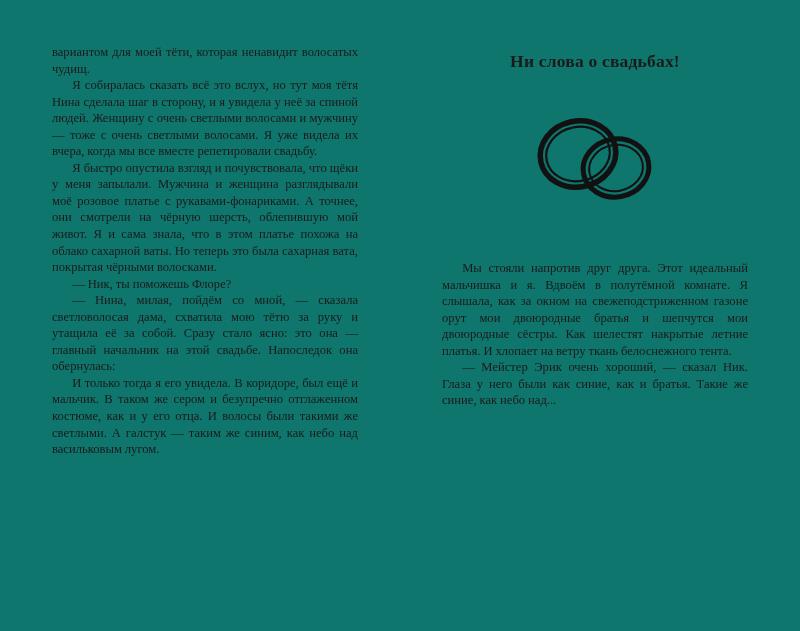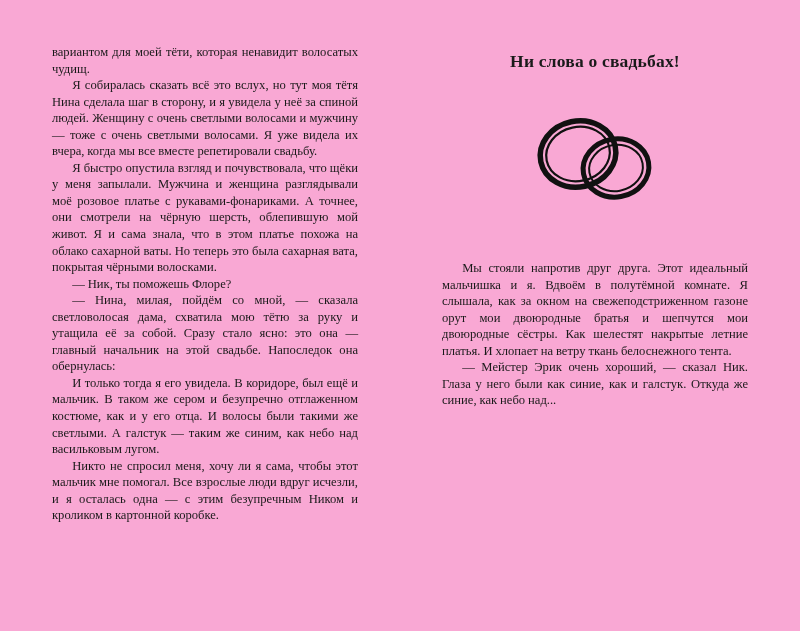--- a/index.html
+++ b/index.html
@@ -11,21 +11,21 @@
     width: 800px;
     height: 631px;
     overflow: hidden;
     font-family: "Liberation Serif", serif;
     color: #1a1a1a;
   }
   .page {
     position: relative;
     width: 800px;
     height: 631px;
-    background: #f9a8d4;
+    background: #0f766e;
     box-sizing: border-box;
   }
   .spread {
     display: flex;
     position: absolute;
     top: 0;
     left: 0;
     width: 800px;
     height: 631px;
   }
@@ -87,39 +87,38 @@
   <div class="spread">
 
     <div class="col col-left">
       <div class="body-text">
         <p class="noindent">вариантом для моей тёти, которая ненавидит волосатых чудищ.</p>
         <p>Я собиралась сказать всё это вслух, но тут моя тётя Нина сделала шаг в сторону, и я увидела у неё за спиной людей. Женщину с очень светлыми волосами и мужчину — тоже с очень светлыми волосами. Я уже видела их вчера, когда мы все вместе репетировали свадьбу.</p>
         <p>Я быстро опустила взгляд и почувствовала, что щёки у меня запылали. Мужчина и женщина разглядывали моё розовое платье с рукавами-фонариками. А точнее, они смотрели на чёрную шерсть, облепившую мой живот. Я и сама знала, что в этом платье похожа на облако сахарной ваты. Но теперь это была сахарная вата, покрытая чёрными волосками.</p>
         <p>— Ник, ты поможешь Флоре?</p>
         <p>— Нина, милая, пойдём со мной, — сказала светловолосая дама, схватила мою тётю за руку и утащила её за собой. Сразу стало ясно: это она — главный начальник на этой свадьбе. Напоследок она обернулась:</p>
         <p>И только тогда я его увидела. В коридоре, был ещё и мальчик. В таком же сером и безупречно отглаженном костюме, как и у его отца. И волосы были такими же светлыми. А галстук — таким же синим, как небо над васильковым лугом.</p>
-        <p>Никто не спросил меня, хочу ли я сама, чтобы этот мальчик мне помогал. Все взрослые люди вдруг исчезли, и я осталась одна — с этим безупречным Ником и кроликом в картонной коробке.</p>
       </div>
     </div>
 
     <div class="col col-right">
       <h1 class="chapter-title">Ни слова о свадьбах!</h1>
 
       <div class="ornament">
         <svg width="150" height="120" viewBox="0 0 150 120" aria-hidden="true">
           <g fill="none" stroke="#111111">
             <ellipse cx="58" cy="52" rx="38" ry="33" stroke-width="5.5" transform="rotate(-12 58 52)"></ellipse>
             <ellipse cx="58" cy="52" rx="32" ry="27" stroke-width="2.2" transform="rotate(-12 58 52)"></ellipse>
             <ellipse cx="96" cy="66" rx="33" ry="29" stroke-width="5" transform="rotate(-10 96 66)"></ellipse>
             <ellipse cx="96" cy="66" rx="27" ry="23" stroke-width="2" transform="rotate(-10 96 66)"></ellipse>
           </g>
         </svg>
       </div>
 
       <div class="body-text">
         <p>Мы стояли напротив друг друга. Этот идеальный мальчишка и я. Вдвоём в полутёмной комнате. Я слышала, как за окном на свежеподстриженном газоне орут мои двоюродные братья и шепчутся мои двоюродные сёстры. Как шелестят накрытые летние платья. И хлопает на ветру ткань белоснежного тента.</p>
-        <p>— Мейстер Эрик очень хороший, — сказал Ник. Глаза у него были как синие, как и галстук. Откуда же синие, как небо над...</p>
+        <p>— Мейстер Эрик очень хороший, — сказал Ник. Глаза у него были как синие, как и братья. Такие же синие, как небо над...</p>
       </div>
 
     </div>
 
   </div>
 </div>
 
 </body></html>

